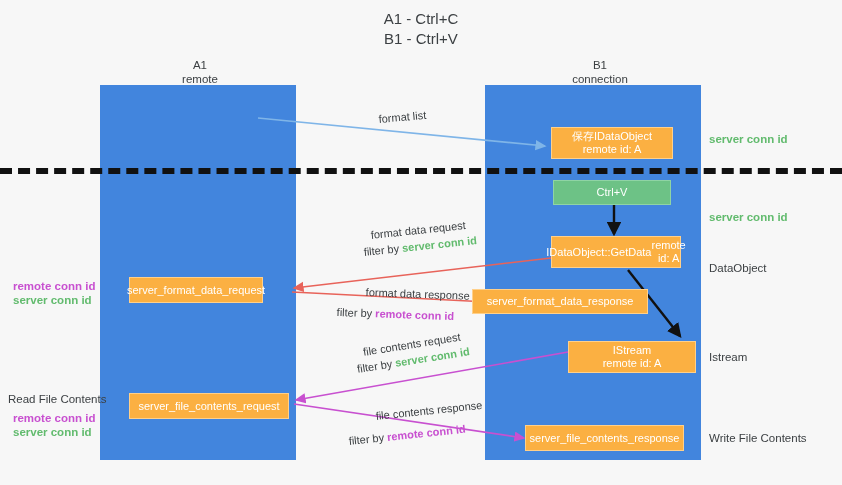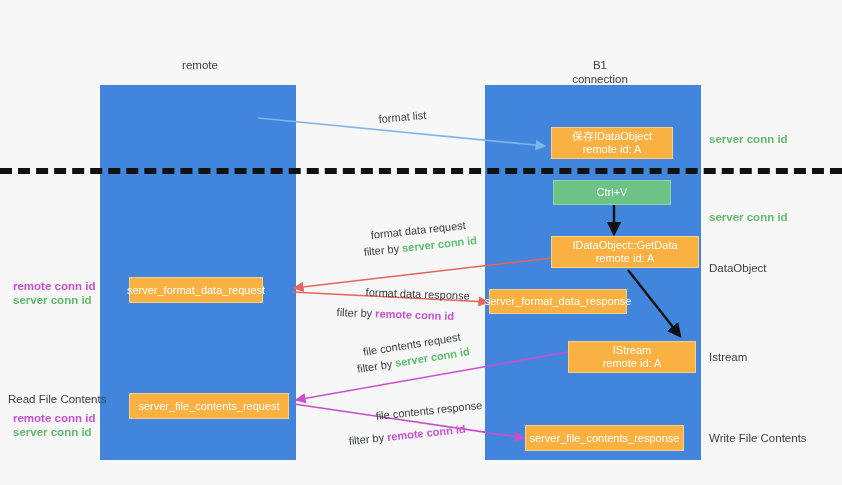--- a/index.html
+++ b/index.html
@@ -59,22 +59,27 @@
   .dash{
     position:absolute;left:0;top:168px;width:842px;height:0;
     border-top:6px dashed #111111;
   }
 </style>
 </head>
 <body>
 
 <div id="canvas">
 
+  <div class="title">
+    <div>A1 - Ctrl+C</div>
+    <div>B1 - Ctrl+V</div>
+  </div>
 
   <div class="lane-head" style="left:140px;top:58px;width:120px;">
+    <div>A1</div>
     <div>remote</div>
   </div>
   <div class="lane-head" style="left:530px;top:58px;width:140px;">
     <div>B1</div>
     <div>connection</div>
   </div>
 
   <div class="lane" style="left:100px;top:85px;width:196px;height:375px;"></div>
   <div class="lane" style="left:485px;top:85px;width:216px;height:375px;"></div>
 
@@ -114,30 +119,30 @@
 
   <div class="box orange" style="left:551px;top:127px;width:122px;height:32px;flex-direction:column;">
     <span>保存IDataObject</span>
     <span>remote id: A</span>
   </div>
 
   <div class="box green" style="left:553px;top:180px;width:118px;height:25px;">
     <span>Ctrl+V</span>
   </div>
 
-  <div class="box orange" style="left:551px;top:236px;width:148px;height:32px;flex-direction:column;">
+  <div class="box orange" style="left:551px;top:236px;width:130px;height:32px;flex-direction:row;">
     <span>IDataObject::GetData</span>
     <span>remote id: A</span>
   </div>
 
   <div class="box orange" style="left:129px;top:277px;width:134px;height:26px;">
     <span>server_format_data_request</span>
   </div>
 
-  <div class="box orange" style="left:489px;top:289px;width:138px;height:25px;justify-content:center;">
+  <div class="box orange" style="left:472px;top:289px;width:176px;height:25px;justify-content:center;">
     <span>server_format_data_response</span>
   </div>
 
   <div class="box orange" style="left:568px;top:341px;width:128px;height:32px;flex-direction:column;">
     <span>IStream</span>
     <span>remote id: A</span>
   </div>
 
   <div class="box orange" style="left:525px;top:425px;width:159px;height:26px;">
     <span>server_file_contents_response</span>

